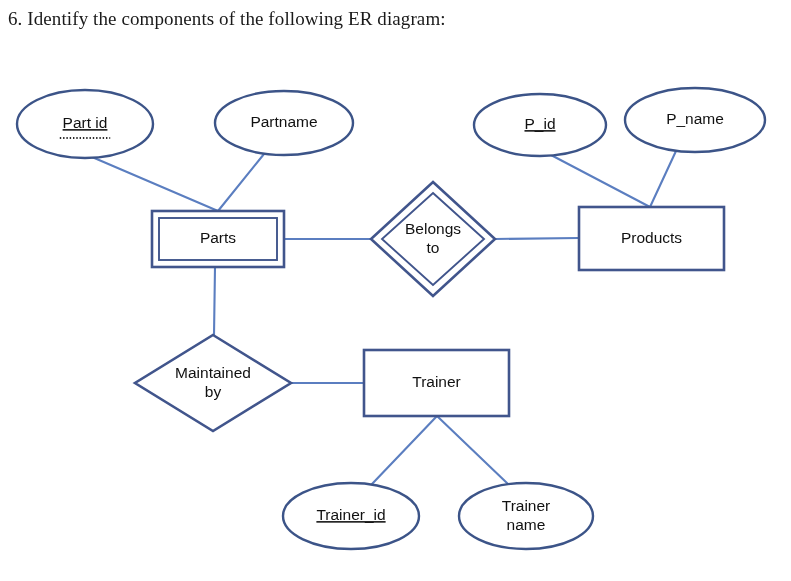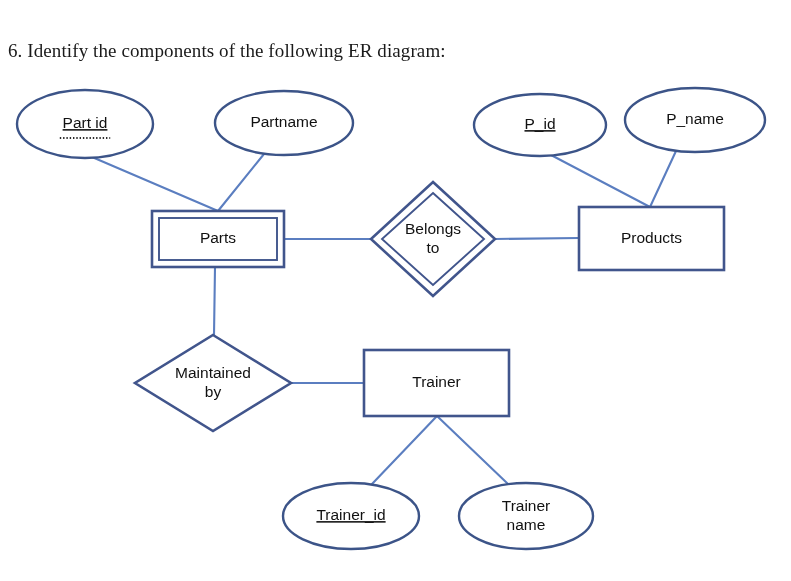--- a/index.html
+++ b/index.html
@@ -16,21 +16,20 @@
   }
   #question-title {
     position: absolute;
     left: 8px;
     top: 8px;
     font-family: "Liberation Serif", serif;
     font-size: 19px;
     color: #1a1a1a;
     white-space: nowrap;
     letter-spacing: 0.1px;
-    margin-top: 32px;
   }
   #er-canvas {
     position: absolute;
     left: 0;
     top: 0;
     width: 791px;
     height: 581px;
   }
   .shape-outline {
     fill: #ffffff;

